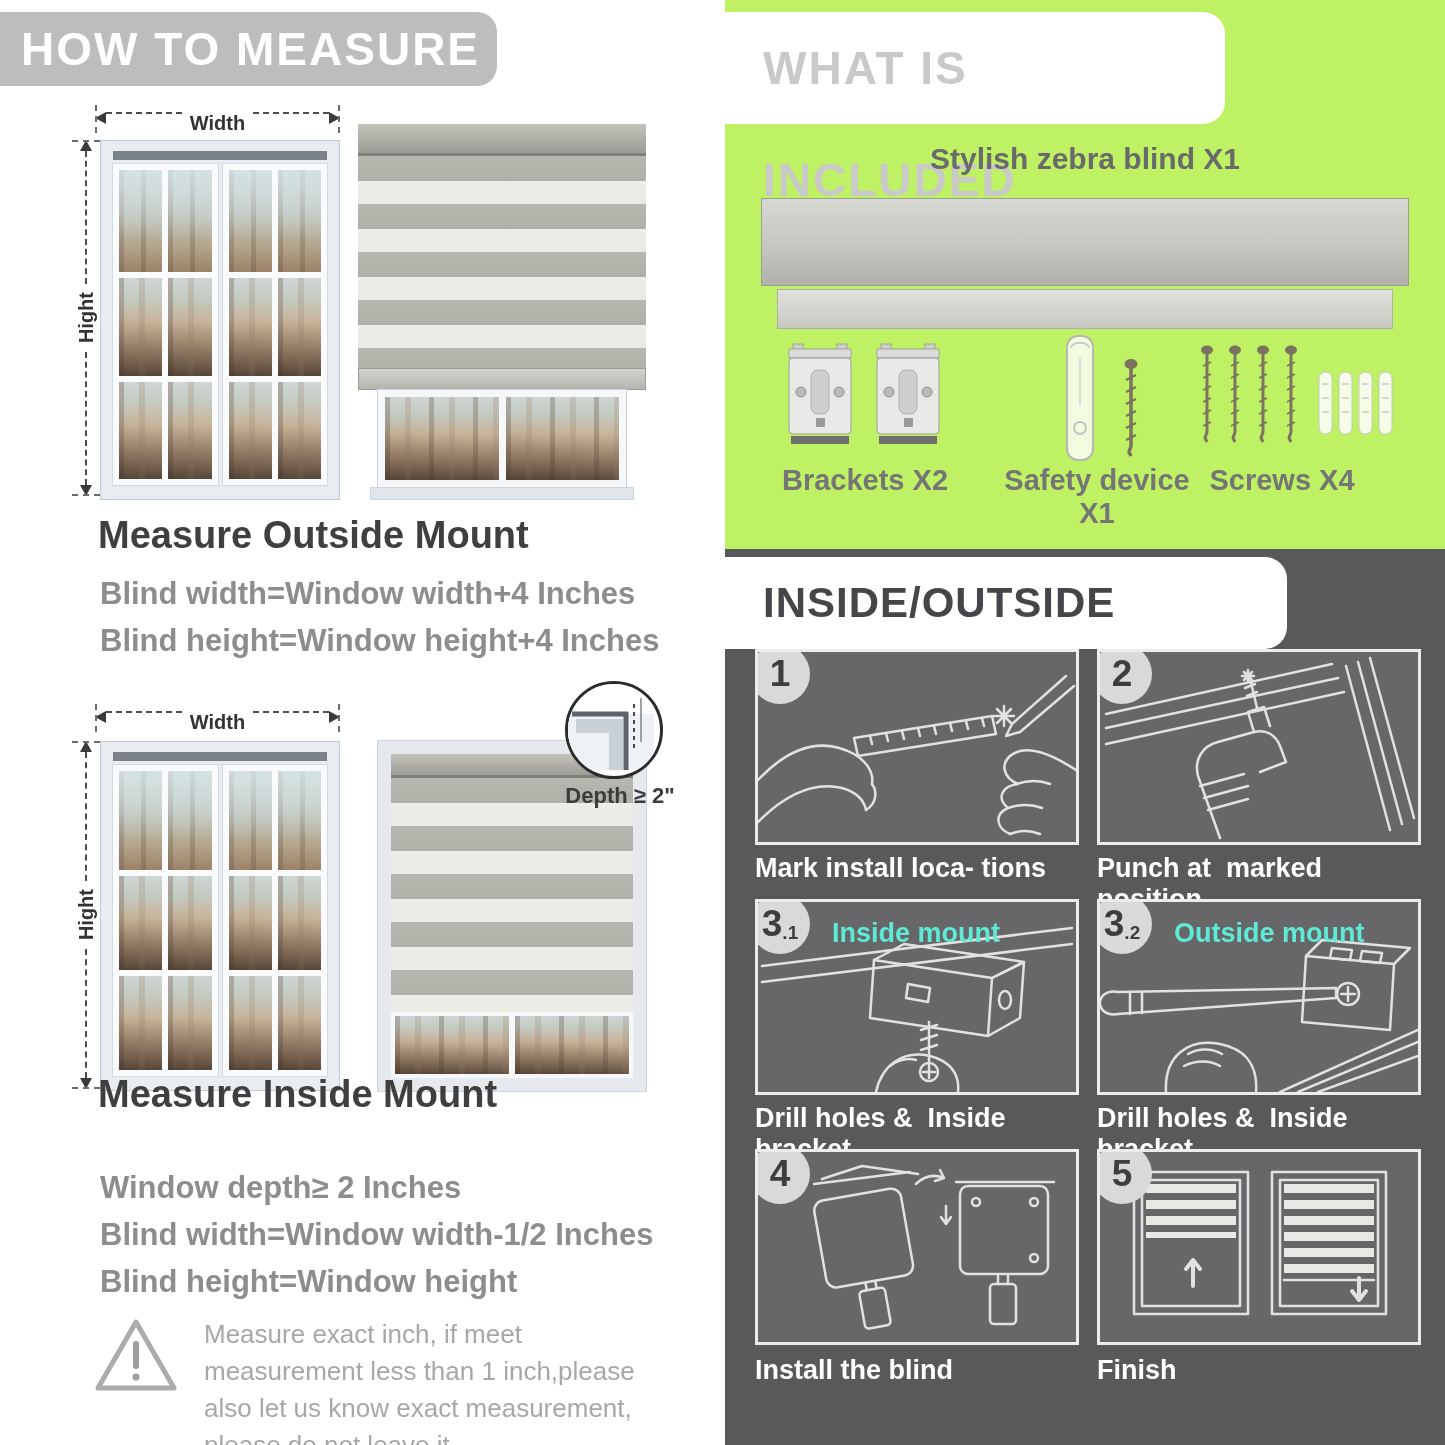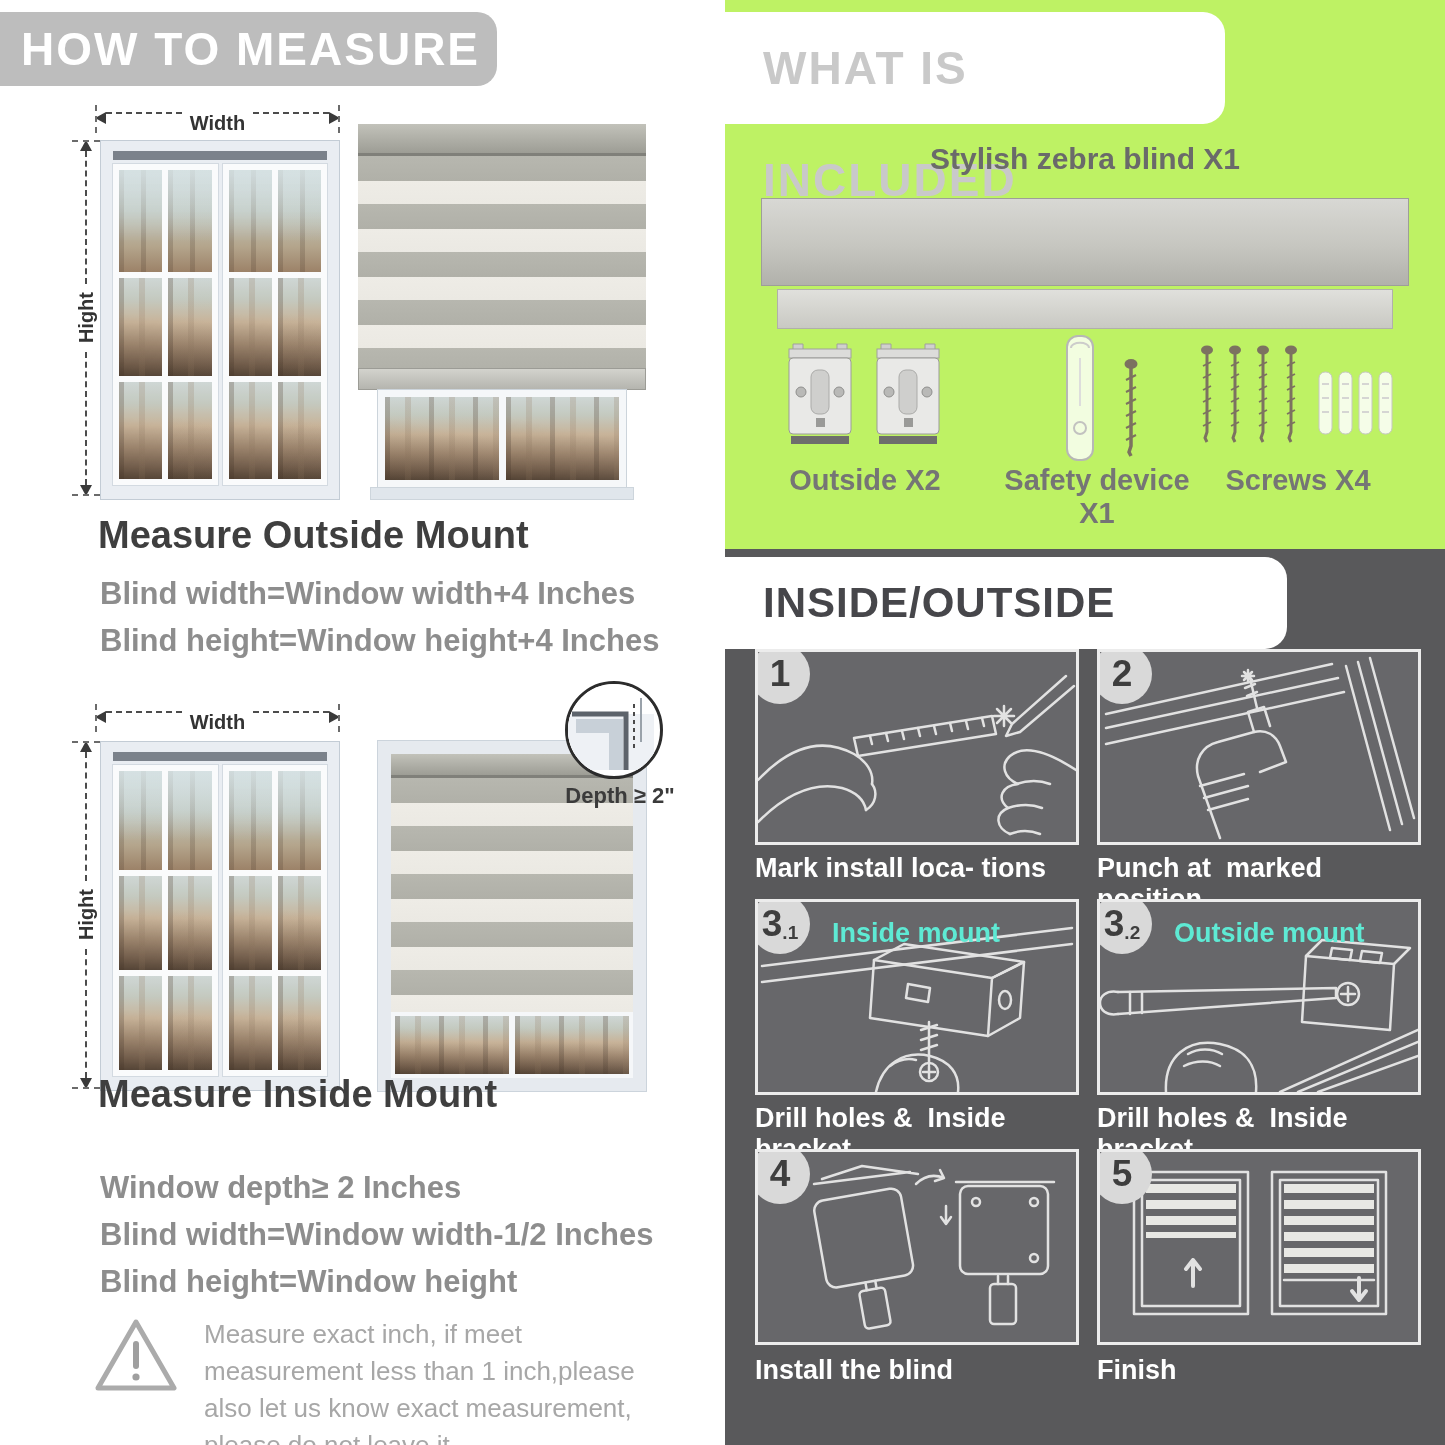--- a/index.html
+++ b/index.html
@@ -306,23 +306,23 @@
       <g>
         <rect x="124" y="36" width="13" height="62" rx="6" fill="rgba(255,255,255,0.85)" stroke="#c6c6c4"></rect>
         <rect x="144" y="36" width="13" height="62" rx="6" fill="rgba(255,255,255,0.85)" stroke="#c6c6c4"></rect>
         <rect x="164" y="36" width="13" height="62" rx="6" fill="rgba(255,255,255,0.85)" stroke="#c6c6c4"></rect>
         <rect x="184" y="36" width="13" height="62" rx="6" fill="rgba(255,255,255,0.85)" stroke="#c6c6c4"></rect>
         <path d="M127,48 h7 M147,48 h7 M167,48 h7 M187,48 h7 M127,62 h7 M147,62 h7 M167,62 h7 M187,62 h7 M127,76 h7 M147,76 h7 M167,76 h7 M187,76 h7" stroke="#d5d5d3" stroke-width="2"></path>
       </g>
     </svg>
   </div>
 
-  <div class="part-label" style="left:40px;width:200px;">Outside X2</div>
+  <div class="part-label" style="left:40px;width:200px;">Brackets X2</div>
   <div class="part-label" style="left:262px;width:220px;">Safety device X1</div>
-  <div class="part-label" style="left:483px;width:180px;">Screws X4</div>
+  <div class="part-label" style="left:467px;width:180px;">Screws X4</div>
 </div>
 
 <div class="abs mount-panel">
   <div class="mnt-header">INSIDE/OUTSIDE MOUNT</div>
 
   <div class="step-box" style="left:30px;top:100px;">
     <div class="badge">
       <span class="n">1</span>
         <span class="s"></span>
     </div>

